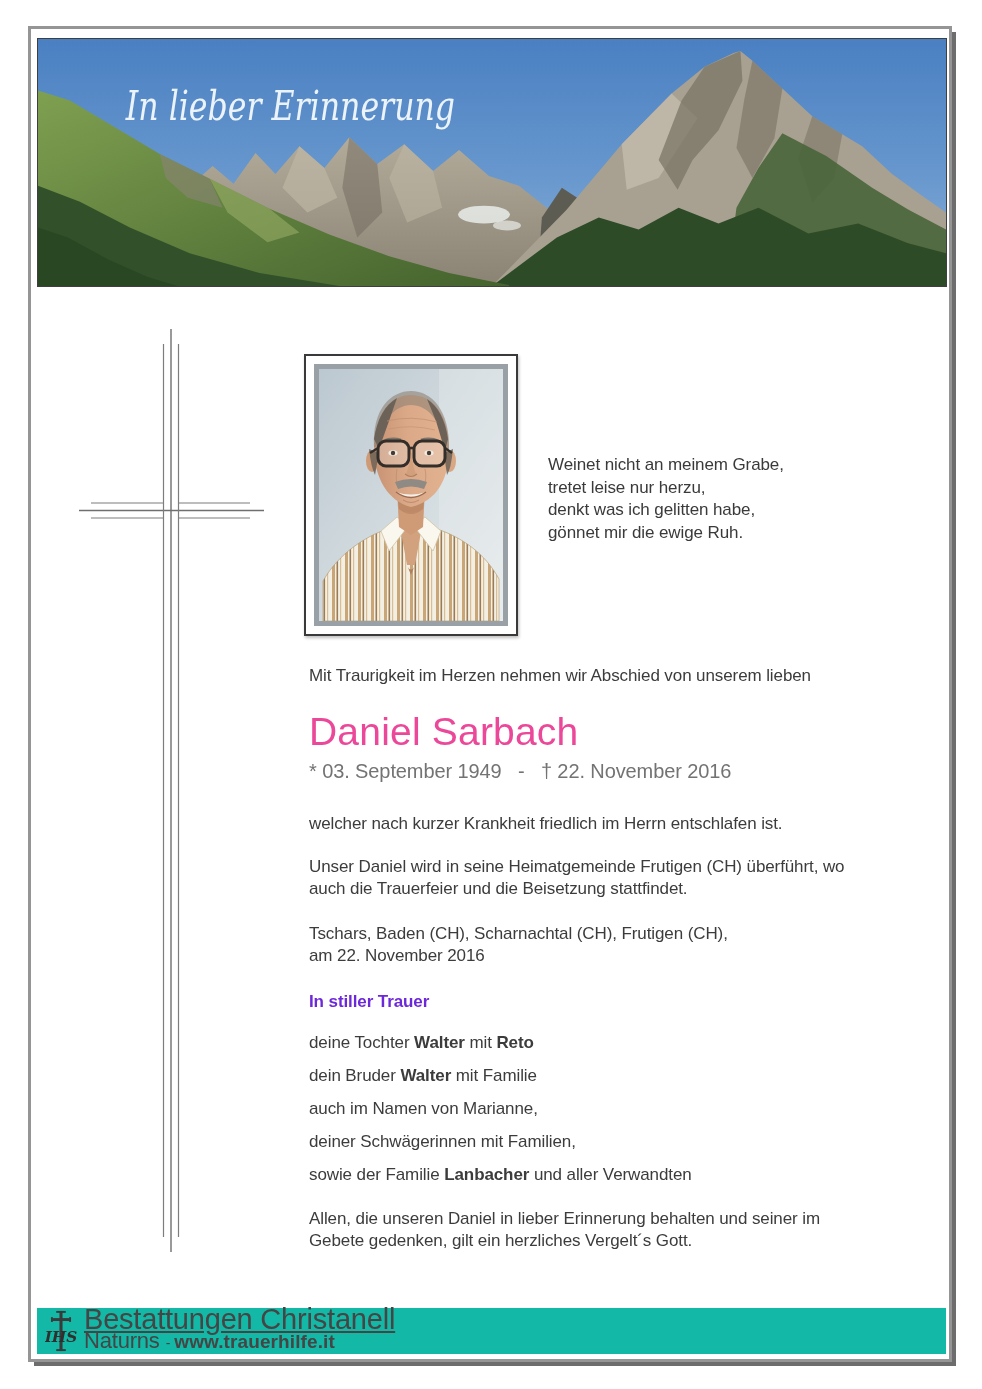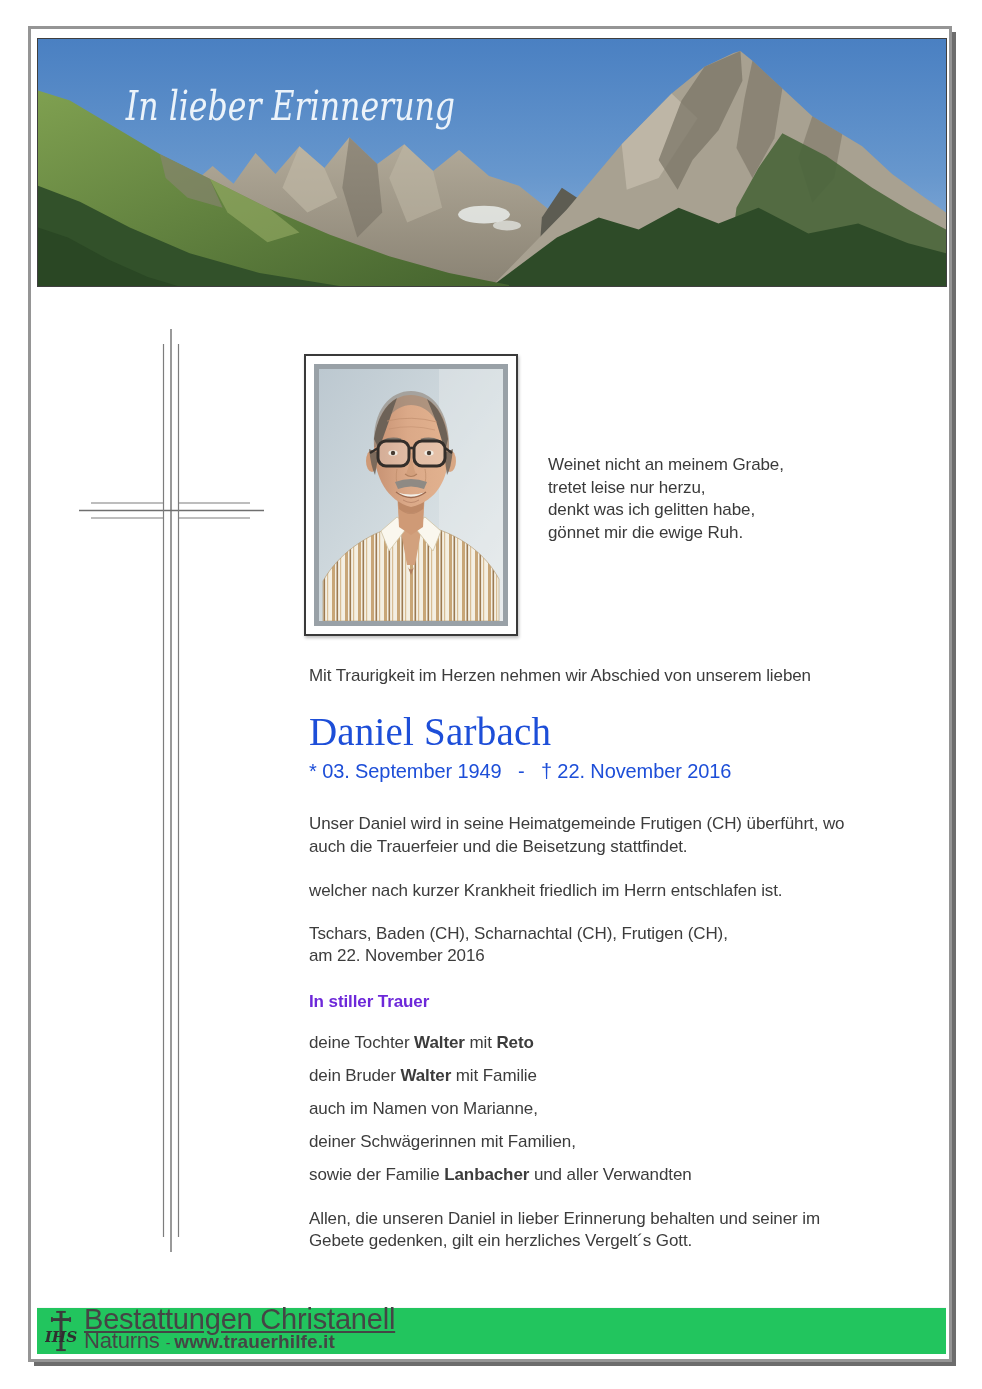--- a/index.html
+++ b/index.html
@@ -36,33 +36,33 @@
     position:absolute; left:516px; top:424px;
     font-size:17px; line-height:22.5px; color:#3a3a3a; letter-spacing:-0.1px;
   }
 
   .text-col {
     position:absolute; left:277px; top:635px; width:580px;
     font-size:17px; line-height:22.5px; letter-spacing:-0.1px; color:#3c3c3c;
   }
   .intro { margin:0 0 21px 0; }
   .name {
-    font-size:39px; line-height:46px; color:#1d4ed8; letter-spacing:0.2px;
-    margin:0 0 5px 0; font-weight:400;font-family:Liberation Serif, serif;
-  }
-  .dates { font-size:20px; color:#1d4ed8; white-space:pre-wrap; margin:0 0 31px 0; }
+    font-size:39px; line-height:46px; color:#ec4899; letter-spacing:0.2px;
+    margin:0 0 5px 0; font-weight:400;
+  }
+  .dates { font-size:20px; color:#737373; white-space:pre-wrap; margin:0 0 31px 0; }
   .para  { margin:0 0 20px 0; white-space:pre-line; }
   .para.gap { margin-bottom:22px; }
   .mourn-head { font-weight:bold; margin:23px 0 19px 0; color:#6d28d9; }
   .mourn-line { margin:0 0 10.5px 0; line-height:22.5px; }
   .closing { margin-top:21px; white-space:pre-line; }
 
   .footer-bar {
     position:absolute; left:5px; top:1277px; width:909px; height:46px;
-    background:#22c55e; border-top:1px solid #f7f7f7;
+    background:#14b8a6; border-top:1px solid #f7f7f7;
     display:flex; align-items:center;
   }
   .footer-logo { margin-left:8px; width:32px; height:42px; flex:0 0 auto; }
   .footer-text { margin-left:7px; color:#454545; }
   .footer-company { font-size:29px; line-height:21px; letter-spacing:-0.2px;text-decoration:underline; }
   .footer-line2 { display:flex; align-items:baseline; }
   .footer-city { font-size:22px; line-height:21px; letter-spacing:-0.2px; }
   .footer-sep { font-size:14px; margin:0 4px 0 6px; }
   .footer-url { font-size:19px; font-weight:bold; letter-spacing:0.1px; }
 </style>
@@ -219,23 +219,23 @@
     <div>Weinet nicht an meinem Grabe,</div>
     <div>tretet leise nur herzu,</div>
     <div>denkt was ich gelitten habe,</div>
     <div>gönnet mir die ewige Ruh.</div>
   </div>
 
   <div class="text-col">
     <p class="intro">Mit Traurigkeit im Herzen nehmen wir Abschied von unserem lieben</p>
     <h1 class="name">Daniel Sarbach</h1>
     <div class="dates">* 03. September 1949   -   † 22. November 2016</div>
+    <p class="para">welcher nach kurzer Krankheit friedlich im Herrn entschlafen ist.</p>
     <p class="para gap">Unser Daniel wird in seine Heimatgemeinde Frutigen (CH) überführt, wo
 auch die Trauerfeier und die Beisetzung stattfindet.</p>
-    <p class="para">welcher nach kurzer Krankheit friedlich im Herrn entschlafen ist.</p>
     <p class="para">Tschars, Baden (CH), Scharnachtal (CH), Frutigen (CH),
 am 22. November 2016</p>
 
     <p class="mourn-head">In stiller Trauer</p>
     <div class="mourn-line"><span>deine Tochter </span><span style="font-weight: bold;">Walter</span><span> mit </span><span style="font-weight: bold;">Reto</span></div>
     <div class="mourn-line"><span>dein Bruder </span><span style="font-weight: bold;">Walter</span><span> mit Familie</span></div>
     <div class="mourn-line"><span>auch im Namen von </span><span style="font-weight: normal;">Marianne,</span></div>
     <div class="mourn-line"><span>deiner Schwägerinnen mit Familien,</span></div>
     <div class="mourn-line"><span>sowie der Familie </span><span style="font-weight: bold;">Lanbacher</span><span> und aller Verwandten</span></div>
 

